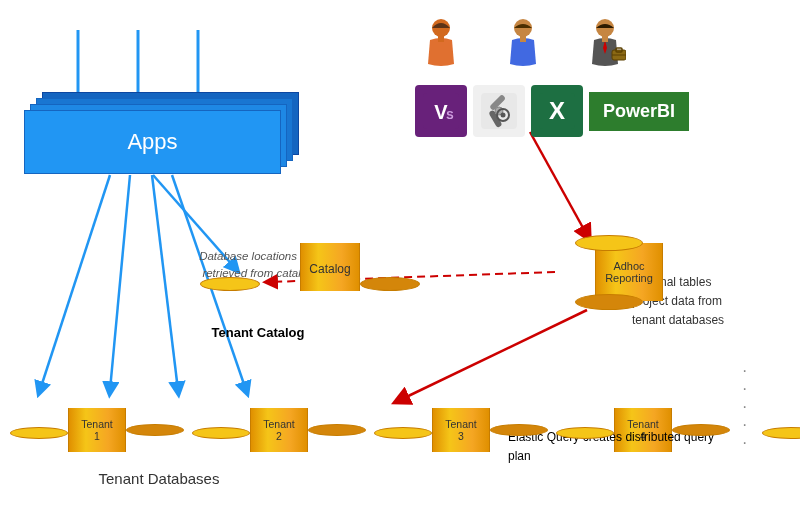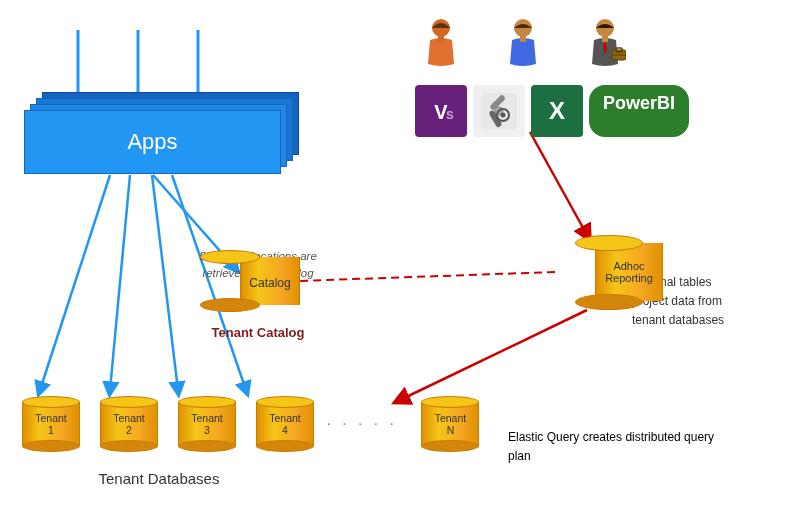--- a/index.html
+++ b/index.html
@@ -79,23 +79,21 @@
       font-size: 15px;
       color: #333;
       font-weight: 400;
       width: 270px;
       text-align: center;
     }
 
     
     .cylinder {
       display: flex;
-      flex-direction: column;
       align-items: center;
-      margin-left: 12px;
     }
 
     .cyl-top {
       width: 60px;
       height: 14px;
       background: #F5A623;
       border-radius: 50%;
       border: 1.5px solid #C67C00;
       position: relative;
       z-index: 2;
@@ -132,22 +130,22 @@
       gap: 8px;
       align-items: flex-end;
     }
 
     
     .catalog-container {
       position: absolute;
       left: 200px;
       top: 250px;
       display: flex;
-      flex-direction: column;
-      align-items: flex-start;
+      flex-direction: row;
+      align-items: flex-end;
     }
 
     
     .adhoc-container {
       position: absolute;
       left: 555px;
       top: 235px;
       display: flex;
       flex-direction: column;
       align-items: center;
@@ -193,24 +191,24 @@
       font-weight: bold;
     }
 
     
     .powerbi-label {
       background: #2D7D2D;
       color: white;
       font-size: 18px;
       font-weight: bold;
       padding: 8px 14px;
-      border-radius: 16px;
-      display: flex;
-      align-items: flex-start;
-      height: 52px;
+      border-radius: 0;
+      display: flex;
+      align-items: center;
+      height: 39px;
       white-space: nowrap;
     }
   </style>
 </head>
 <body>
 
 <div class="diagram-container">
 
   <svg class="arrows-svg">
 
@@ -351,21 +349,21 @@
         <span>Catalog</span>
       </div>
     </div>
     <div class="cyl-bottom" style="background:#D4860A; border-color:#C67C00;"></div>
   </div>
 
   <div style="position:absolute; left:193px; top:248px; font-size:11.5px; color:#555; width:130px; line-height:1.5; font-style:italic; text-align:center;">
     Database locations are<br>retrieved from catalog
   </div>
 
-  <div style="position:absolute; left:193px; top:325px; font-size:13px; color:#7f1d1d; font-weight:600; text-align:center; width:130px;">
+  <div style="position:absolute; left:193px; top:325px; font-size:13px; color:#000000; font-weight:600; text-align:center; width:130px;">
     <span>Tenant Catalog</span>
   </div>
 
   <div class="adhoc-container">
     <div class="cyl-top" style="background:#F5C518; border-color:#C67C00; width:68px; height:16px;"></div>
     <div class="cyl-body" style="height:58px; width:68px; background:linear-gradient(to right, #E09000 0%, #F5C518 30%, #F5A623 70%, #E09000 100%); border-left:1.5px solid #C67C00; border-right:1.5px solid #C67C00; margin-top:-8px;">
       <div style="display:flex;align-items:center;justify-content:center;height:100%;font-size:11px;font-weight:500;color:#333;text-align:center;padding:4px 3px;">
         Adhoc<br>Reporting
       </div>
     </div>

